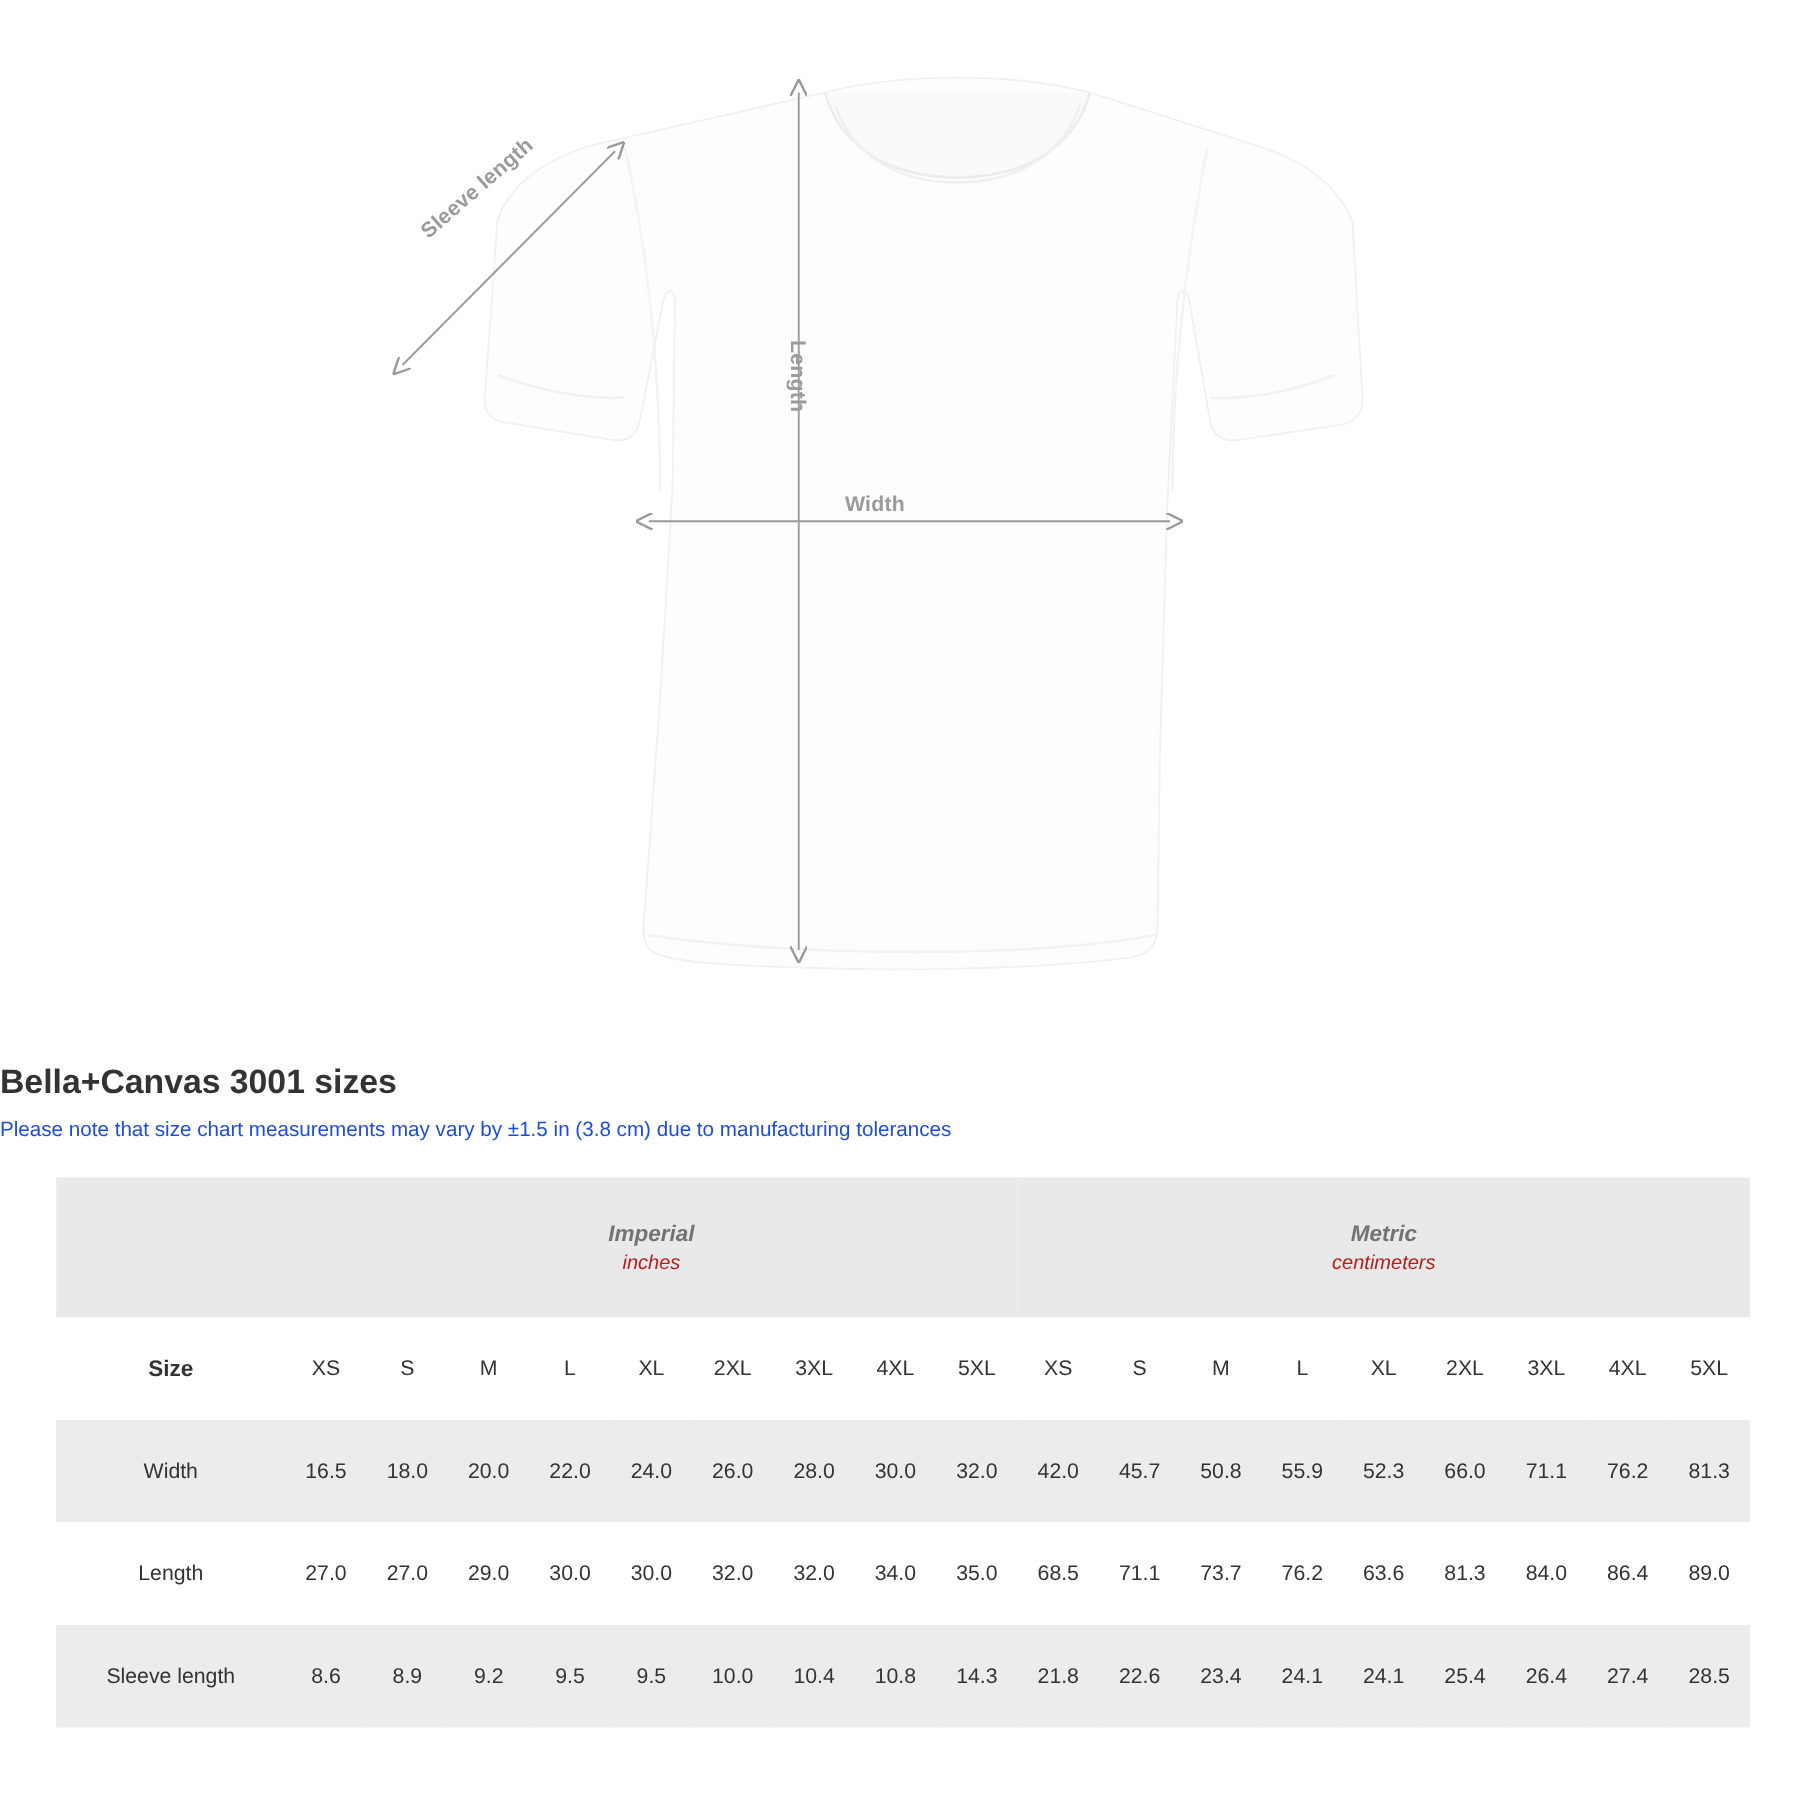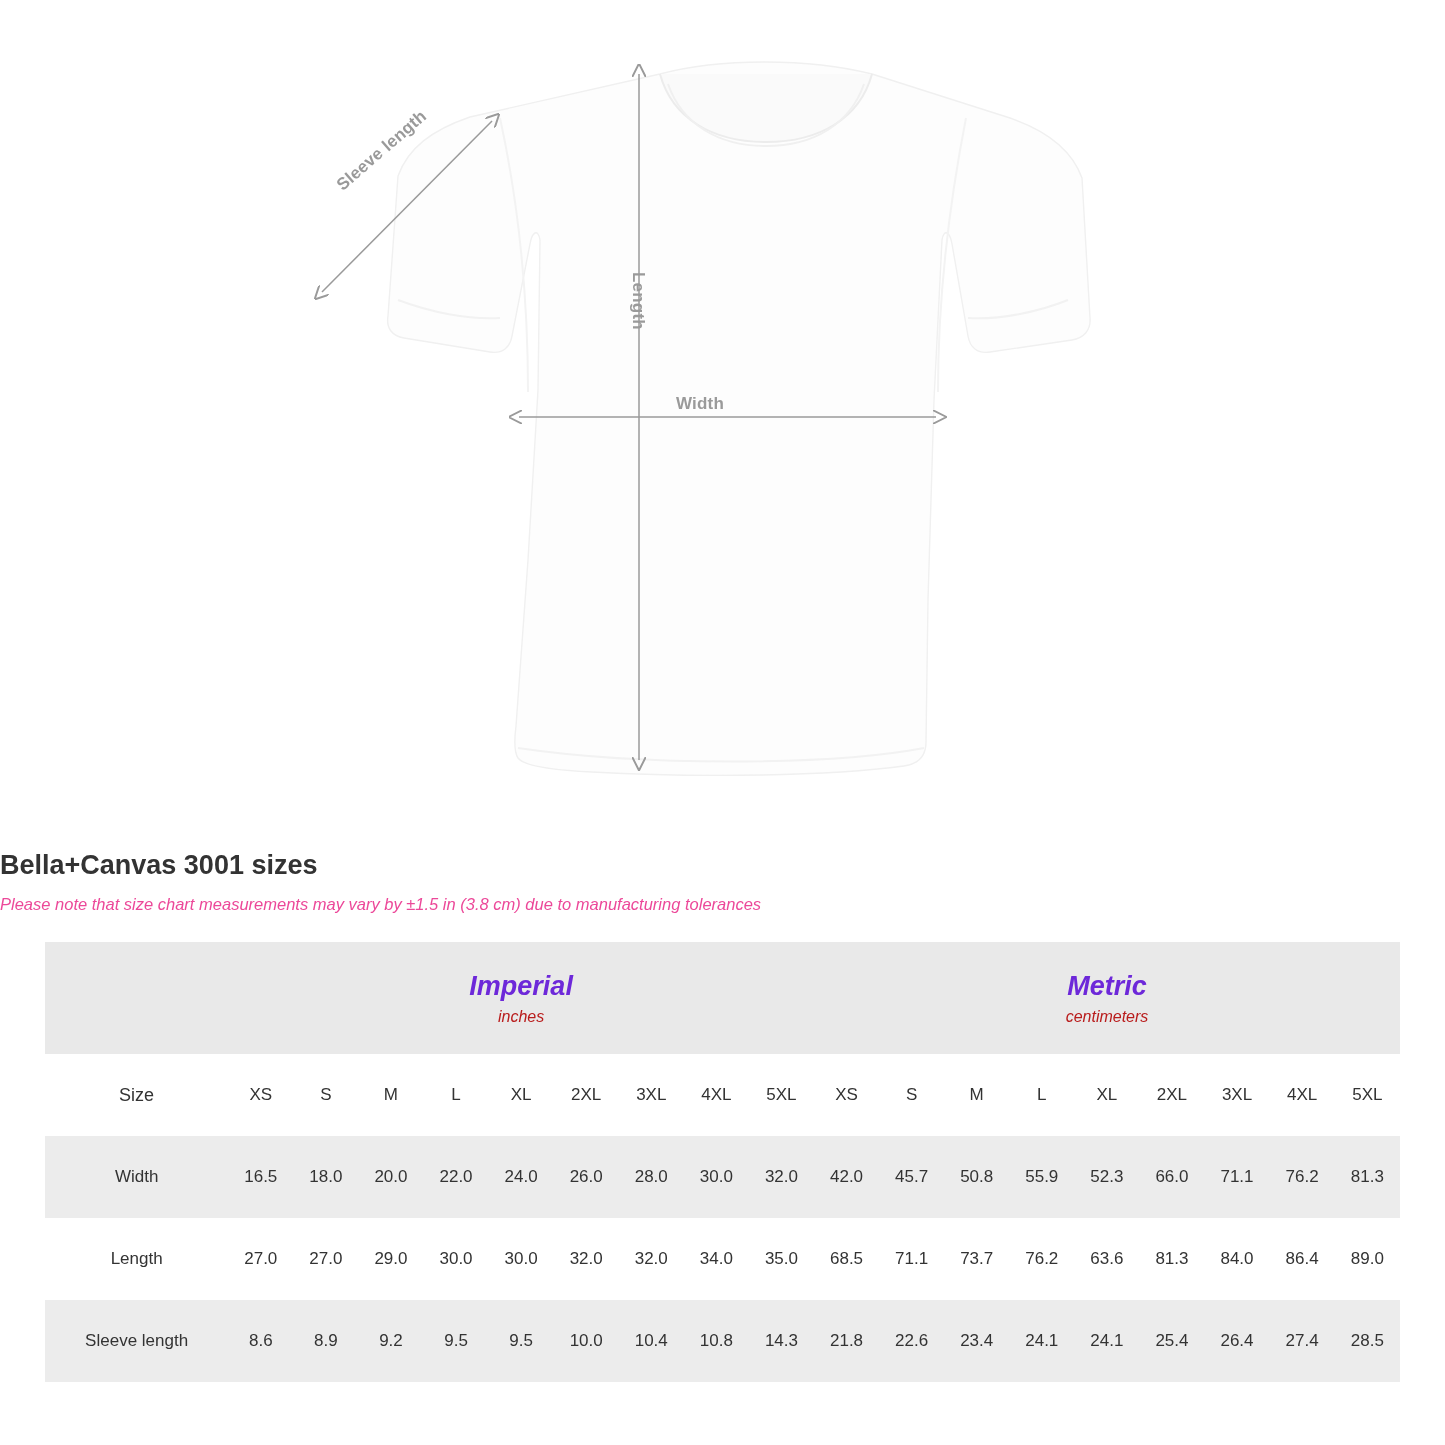--- a/index.html
+++ b/index.html
@@ -62,22 +62,21 @@
     margin-top: 30px;
   }
   .chart-title {
     font-size: 27px;
     font-weight: bold;
     color: #333333;
     margin: 0;
   }
   .chart-note {
     font-size: 16.5px;
-    font-style: italic;
-    color: #ec4899;
+    color: #1d4ed8;
     margin-top: 14px;
   }
 
   
   .table-wrap {
     margin: 28px 45px 0 45px;
     width: 1355px;
   }
   table.size-table {
     border-collapse: collapse;
@@ -90,40 +89,40 @@
     font-size: 17px;
     color: #333333;
     font-weight: normal;
     padding: 0;
   }
   .unit-header-row td {
     height: 112px;
     background: #e9e9e9;
   }
   .unit-name {
-    font-size: 27px;
+    font-size: 18px;
     font-weight: bold;
     font-style: italic;
-    color: #6d28d9;
+    color: #737373;
     line-height: 1.25;
   }
   .unit-sub {
     font-size: 16px;
     font-style: italic;
     color: #b91c1c;
     margin-top: 4px;
   }
   .size-row td {
     height: 82px;
     background: #ffffff;
     font-weight: bold;
     font-size: 18px;
   }
   .size-row td.rowhead {
-    font-weight: normal;
+    font-weight: bold;
     font-size: 18px;
   }
   .data-row td {
     height: 82px;
     font-size: 18px;
   }
   .data-row.alt td {
     background: #ececec;
   }
   .data-row.plain td {

